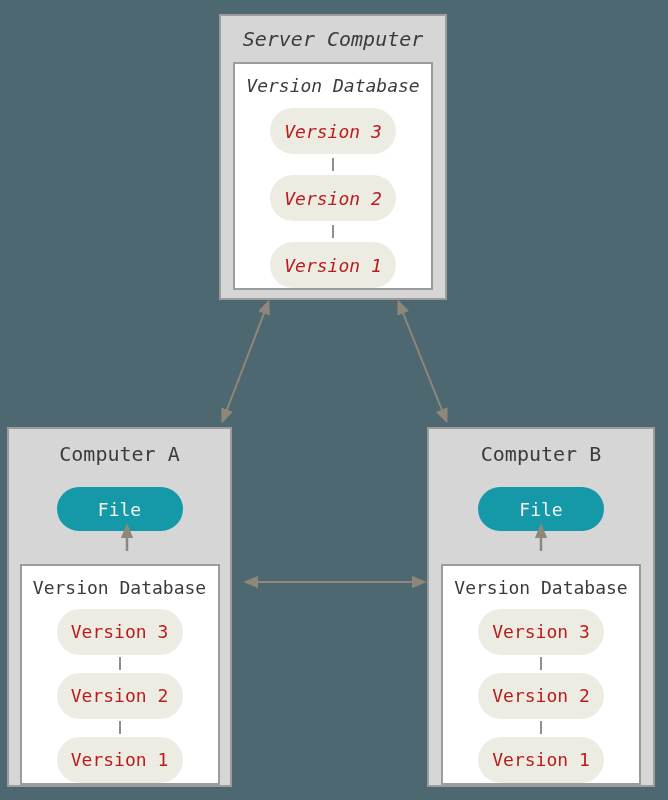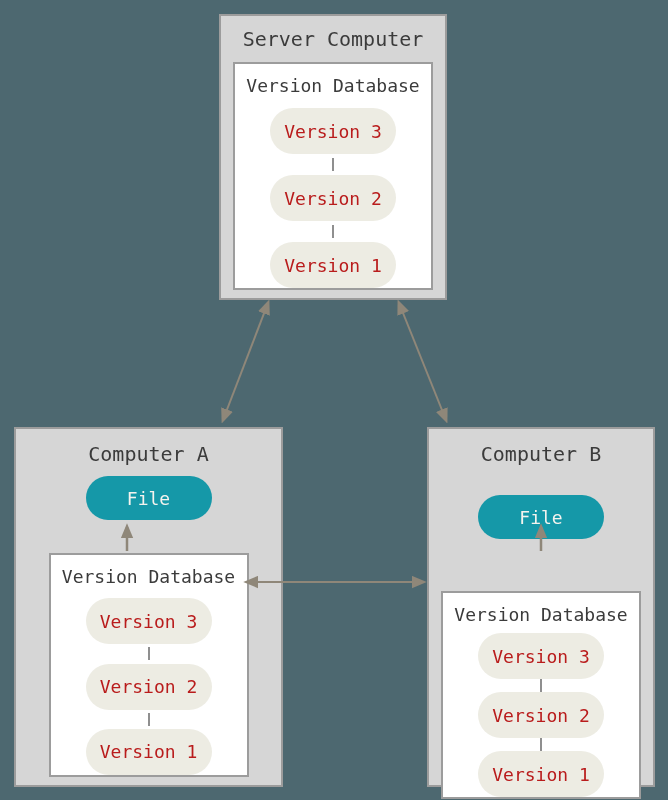--- a/index.html
+++ b/index.html
@@ -40,27 +40,27 @@
     font-size:18px;display:flex;align-items:center;justify-content:center;
     flex:none;white-space:nowrap;
   }
   .connector{width:2px;height:13px;background:#8f8f8f;flex:none;}
   .file-pill{
     width:126px;height:44px;border-radius:22px;
     background:#1598a8;color:#f4f3ee;
     font-size:18px;display:flex;align-items:center;justify-content:center;
     flex:none;
   }
-  #server{left:219px;top:14px;width:228px;height:286px;}
+  #server{left:219px;top:14px;width:228px;height:286px;font-style:italic;}
   #server .box-title{margin-top:12px;}
   #server .panel{margin-top:12px;height:228px;}
-  #computer-a{left:14px;top:427px;width:269px;height:360px;}
-  #computer-b{left:427px;top:427px;width:228px;height:360px;gap:19px;}
+  #computer-a{left:7px;top:427px;width:225px;height:360px;}
+  #computer-b{left:427px;top:427px;width:228px;height:360px;}
   .computer .box-title{margin-top:14px;}
-  .computer .file-pill{margin-top:11px;}
+  .computer .file-pill{margin-top:22px;}
   .computer .panel{margin-top:33px;height:224px;}
 </style>
 </head>
 <body>
 
 <div class="canvas">
 
   <svg class="arrows" viewBox="0 0 668 800" xmlns="http://www.w3.org/2000/svg">
     <defs>
       <marker id="ah" viewBox="0 0 12 10" refX="9" refY="5" markerWidth="15" markerHeight="13" markerUnits="userSpaceOnUse" orient="auto-start-reverse">

